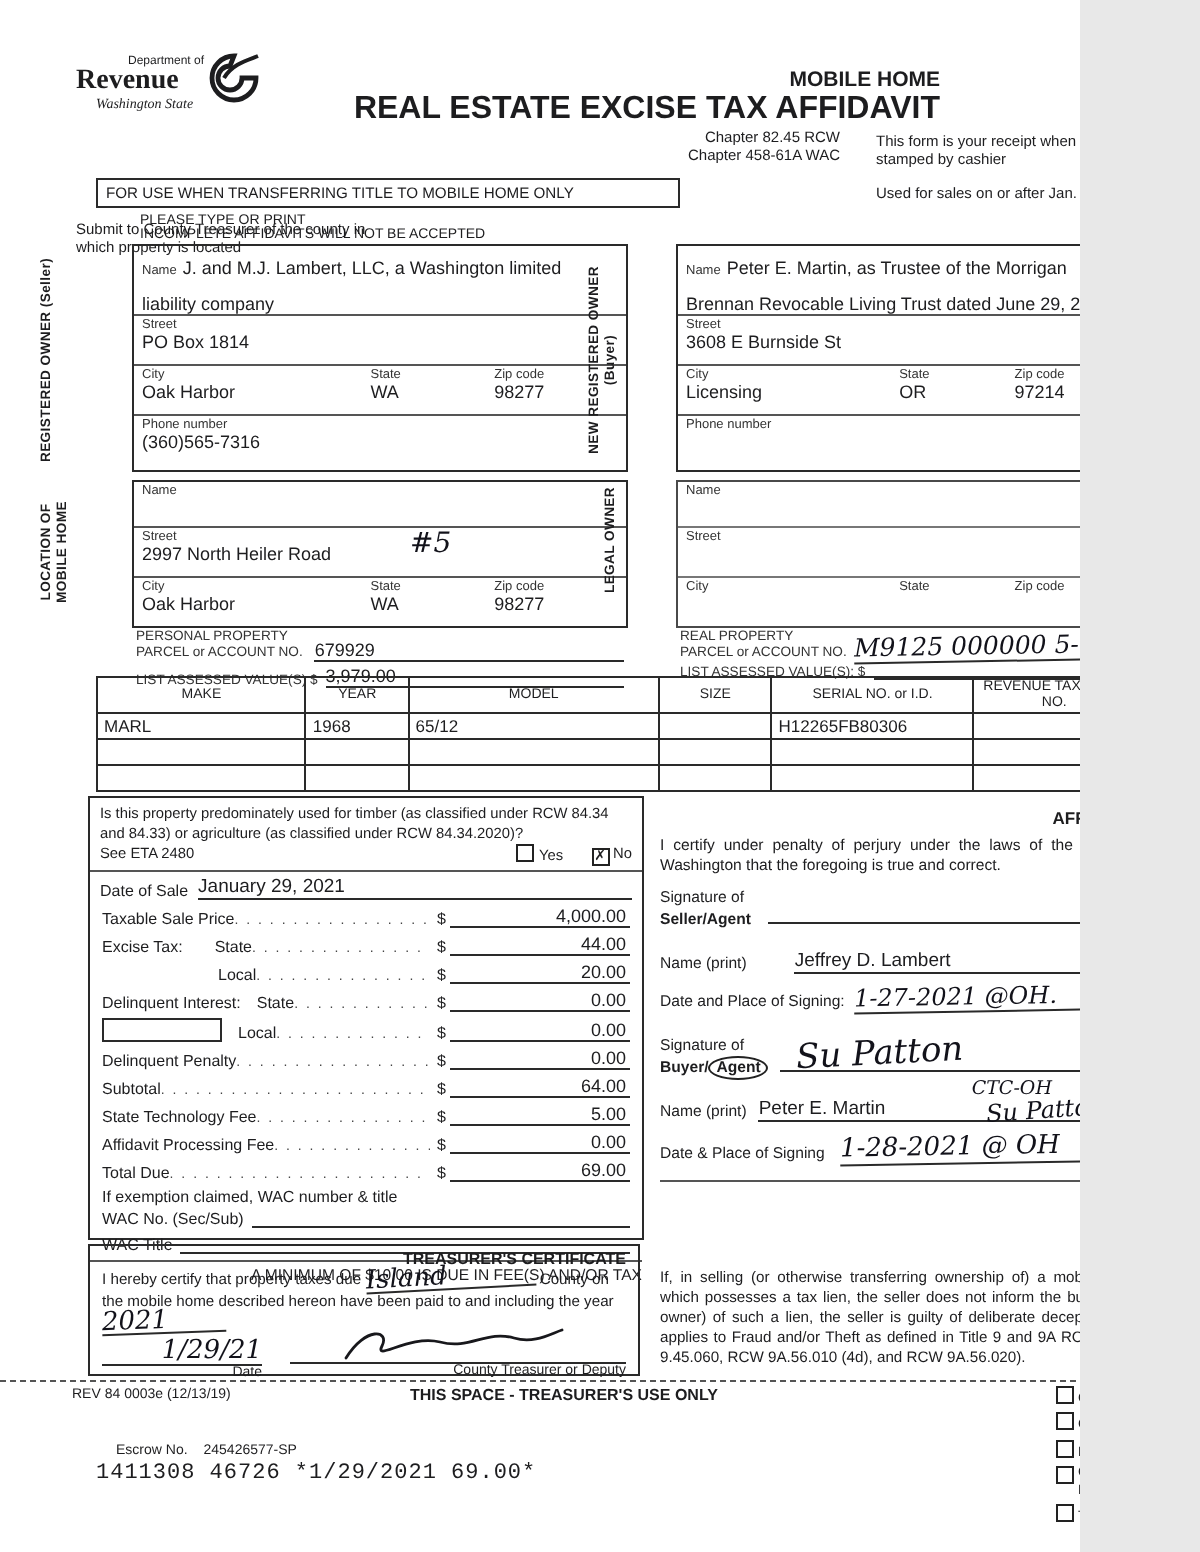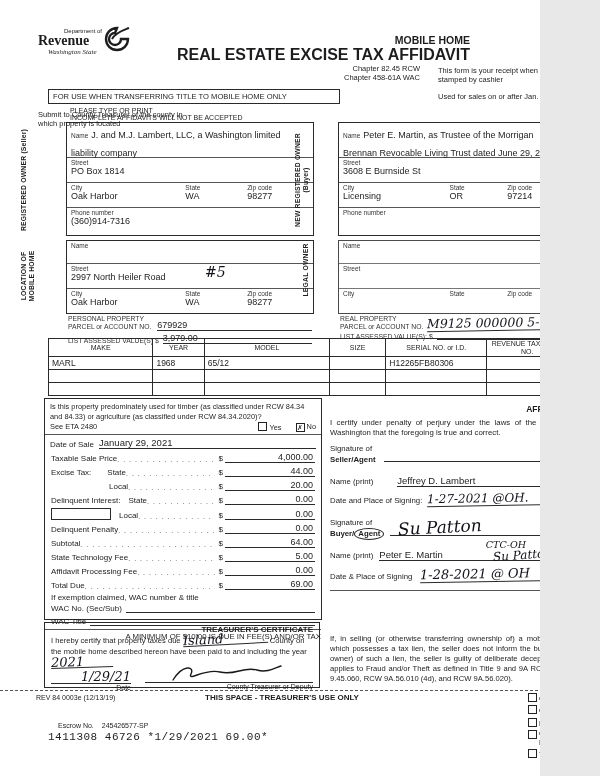--- a/index.html
+++ b/index.html
@@ -94,21 +94,21 @@
           <div class="flabel">State</div>
           <div class="fval">WA</div>
         </div>
       <div class="zp">
           <div class="flabel">Zip code</div>
           <div class="fval">98277</div>
         </div>
     </div>
     <div class="row" style="height:22px;">
       <div class="flabel">Phone number</div>
-      <div class="fval">(360)914-7316</div>
+      <div class="fval">(360)565-7316</div>
     </div>
   </div>
 
   <div class="rot" style="left:316px;top:210px;width:104px;height:22px;">NEW REGISTERED OWNER (Buyer)</div>
   <div class="abs obox" style="left:338px;top:122px;width:230px;height:112px;">
     <div class="row" style="height:32px;">
       <span class="flabel">Name</span><span class="fval">Peter E. Martin, as Trustee of the Morrigan Brennan Revocable Living Trust dated June 29, 2006</span>
     </div>
     <div class="row" style="height:22px;">
       <div class="flabel">Street</div>

